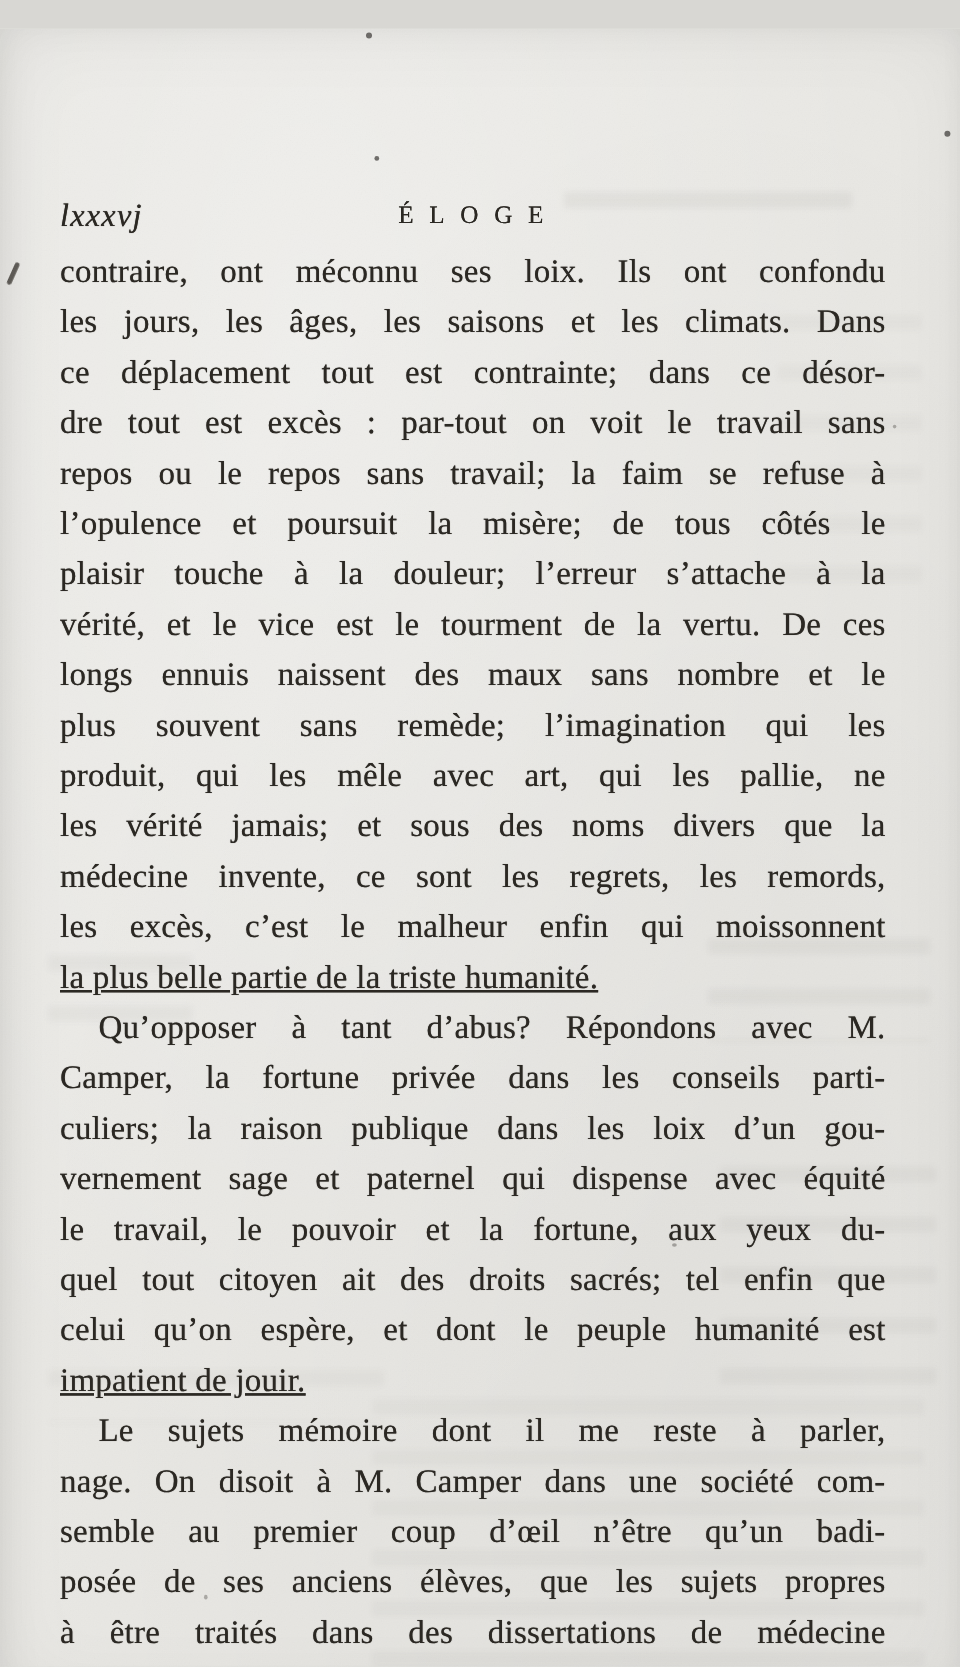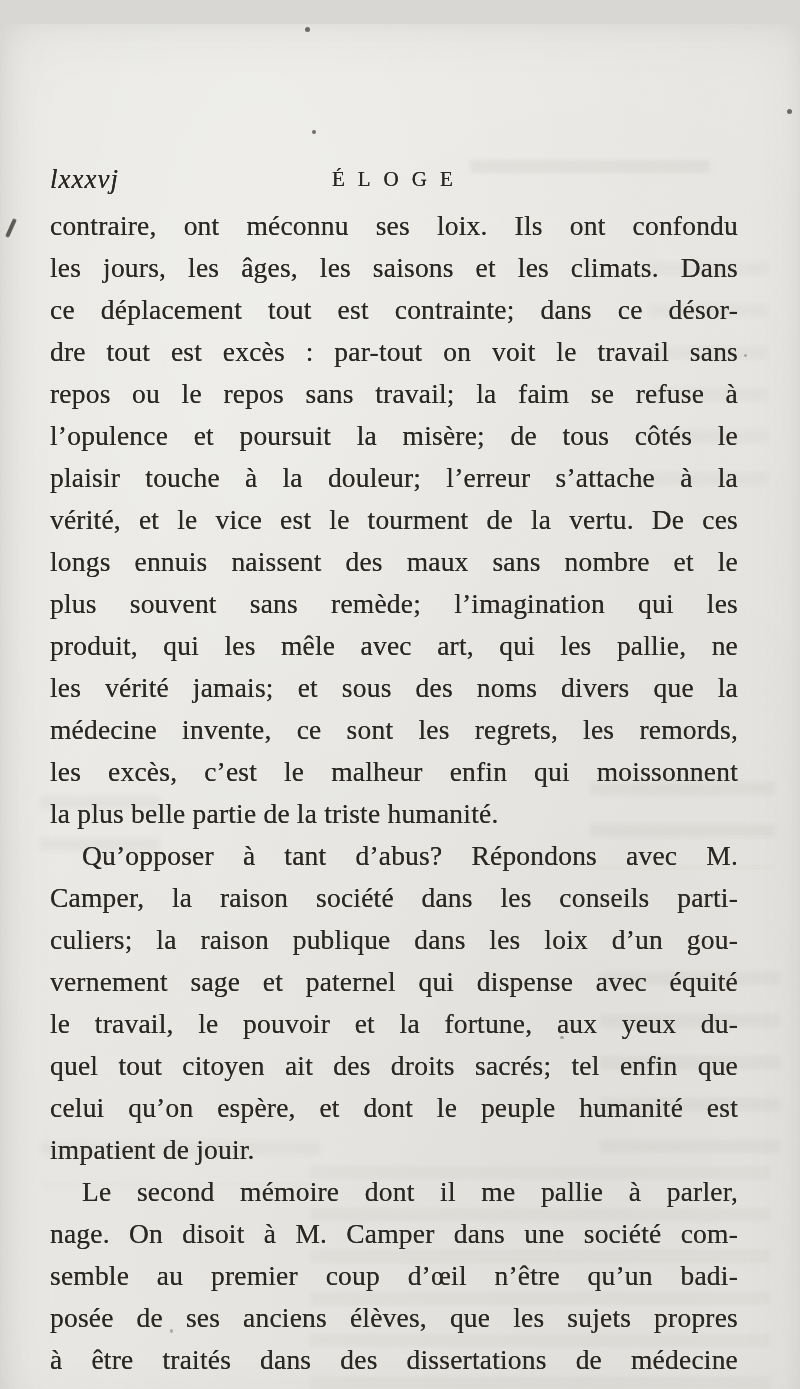--- a/index.html
+++ b/index.html
@@ -60,21 +60,21 @@
     height: 42px;
     line-height: 42px;
     font-size: 27.5px;
     letter-spacing: 0.2px;
     white-space: normal;
     text-align: justify;
     text-align-last: justify;
     text-shadow: 0 0 0.6px rgba(30,27,22,0.75);
     overflow: hidden;
   }
-  .line.end { text-align-last: left; }
+  .line.end { text-align-last: left; text-decoration: underline; }
   .line.indent { text-indent: 32px; }
   
   .smudge {
     position: absolute;
     background: repeating-linear-gradient(
       to bottom,
       rgba(95,92,88,0.13) 0px, rgba(95,92,88,0.13) 13px,
       transparent 13px, transparent 42px);
     filter: blur(2.5px);
     opacity: 0.55;
@@ -144,27 +144,27 @@
       <div class="line">plaisir touche à la douleur; l’erreur s’attache à la</div>
       <div class="line">vérité, et le vice est le tourment de la vertu. De ces</div>
       <div class="line">longs ennuis naissent des maux sans nombre et le</div>
       <div class="line">plus souvent sans remède; l’imagination qui les</div>
       <div class="line">produit, qui les mêle avec art, qui les pallie, ne</div>
       <div class="line">les vérité jamais; et sous des noms divers que la</div>
       <div class="line">médecine invente, ce sont les regrets, les remords,</div>
       <div class="line">les excès, c’est le malheur enfin qui moissonnent</div>
       <div class="line end">la plus belle partie de la triste humanité.</div>
       <div class="line indent">Qu’opposer à tant d’abus? Répondons avec M.</div>
-      <div class="line">Camper, la raison société dans les conseils parti-</div>
+      <div class="line">Camper, la fortune privée dans les conseils parti-</div>
       <div class="line">culiers; la raison publique dans les loix d’un gou-</div>
       <div class="line">vernement sage et paternel qui dispense avec équité</div>
       <div class="line">le travail, le pouvoir et la fortune, aux yeux du-</div>
       <div class="line">quel tout citoyen ait des droits sacrés; tel enfin que</div>
       <div class="line">celui qu’on espère, et dont le peuple humanité est</div>
       <div class="line end">impatient de jouir.</div>
-      <div class="line indent">Le second mémoire dont il me pallie à parler,</div>
+      <div class="line indent">Le sujets mémoire dont il me reste à parler,</div>
       <div class="line">nage. On disoit à M. Camper dans une société com-</div>
       <div class="line">semble au premier coup d’œil n’être qu’un badi-</div>
       <div class="line">posée de ses anciens élèves, que les sujets propres</div>
       <div class="line">à être traités dans des dissertations de médecine</div>
     </div>
 
 </div>
 
 </body></html>

